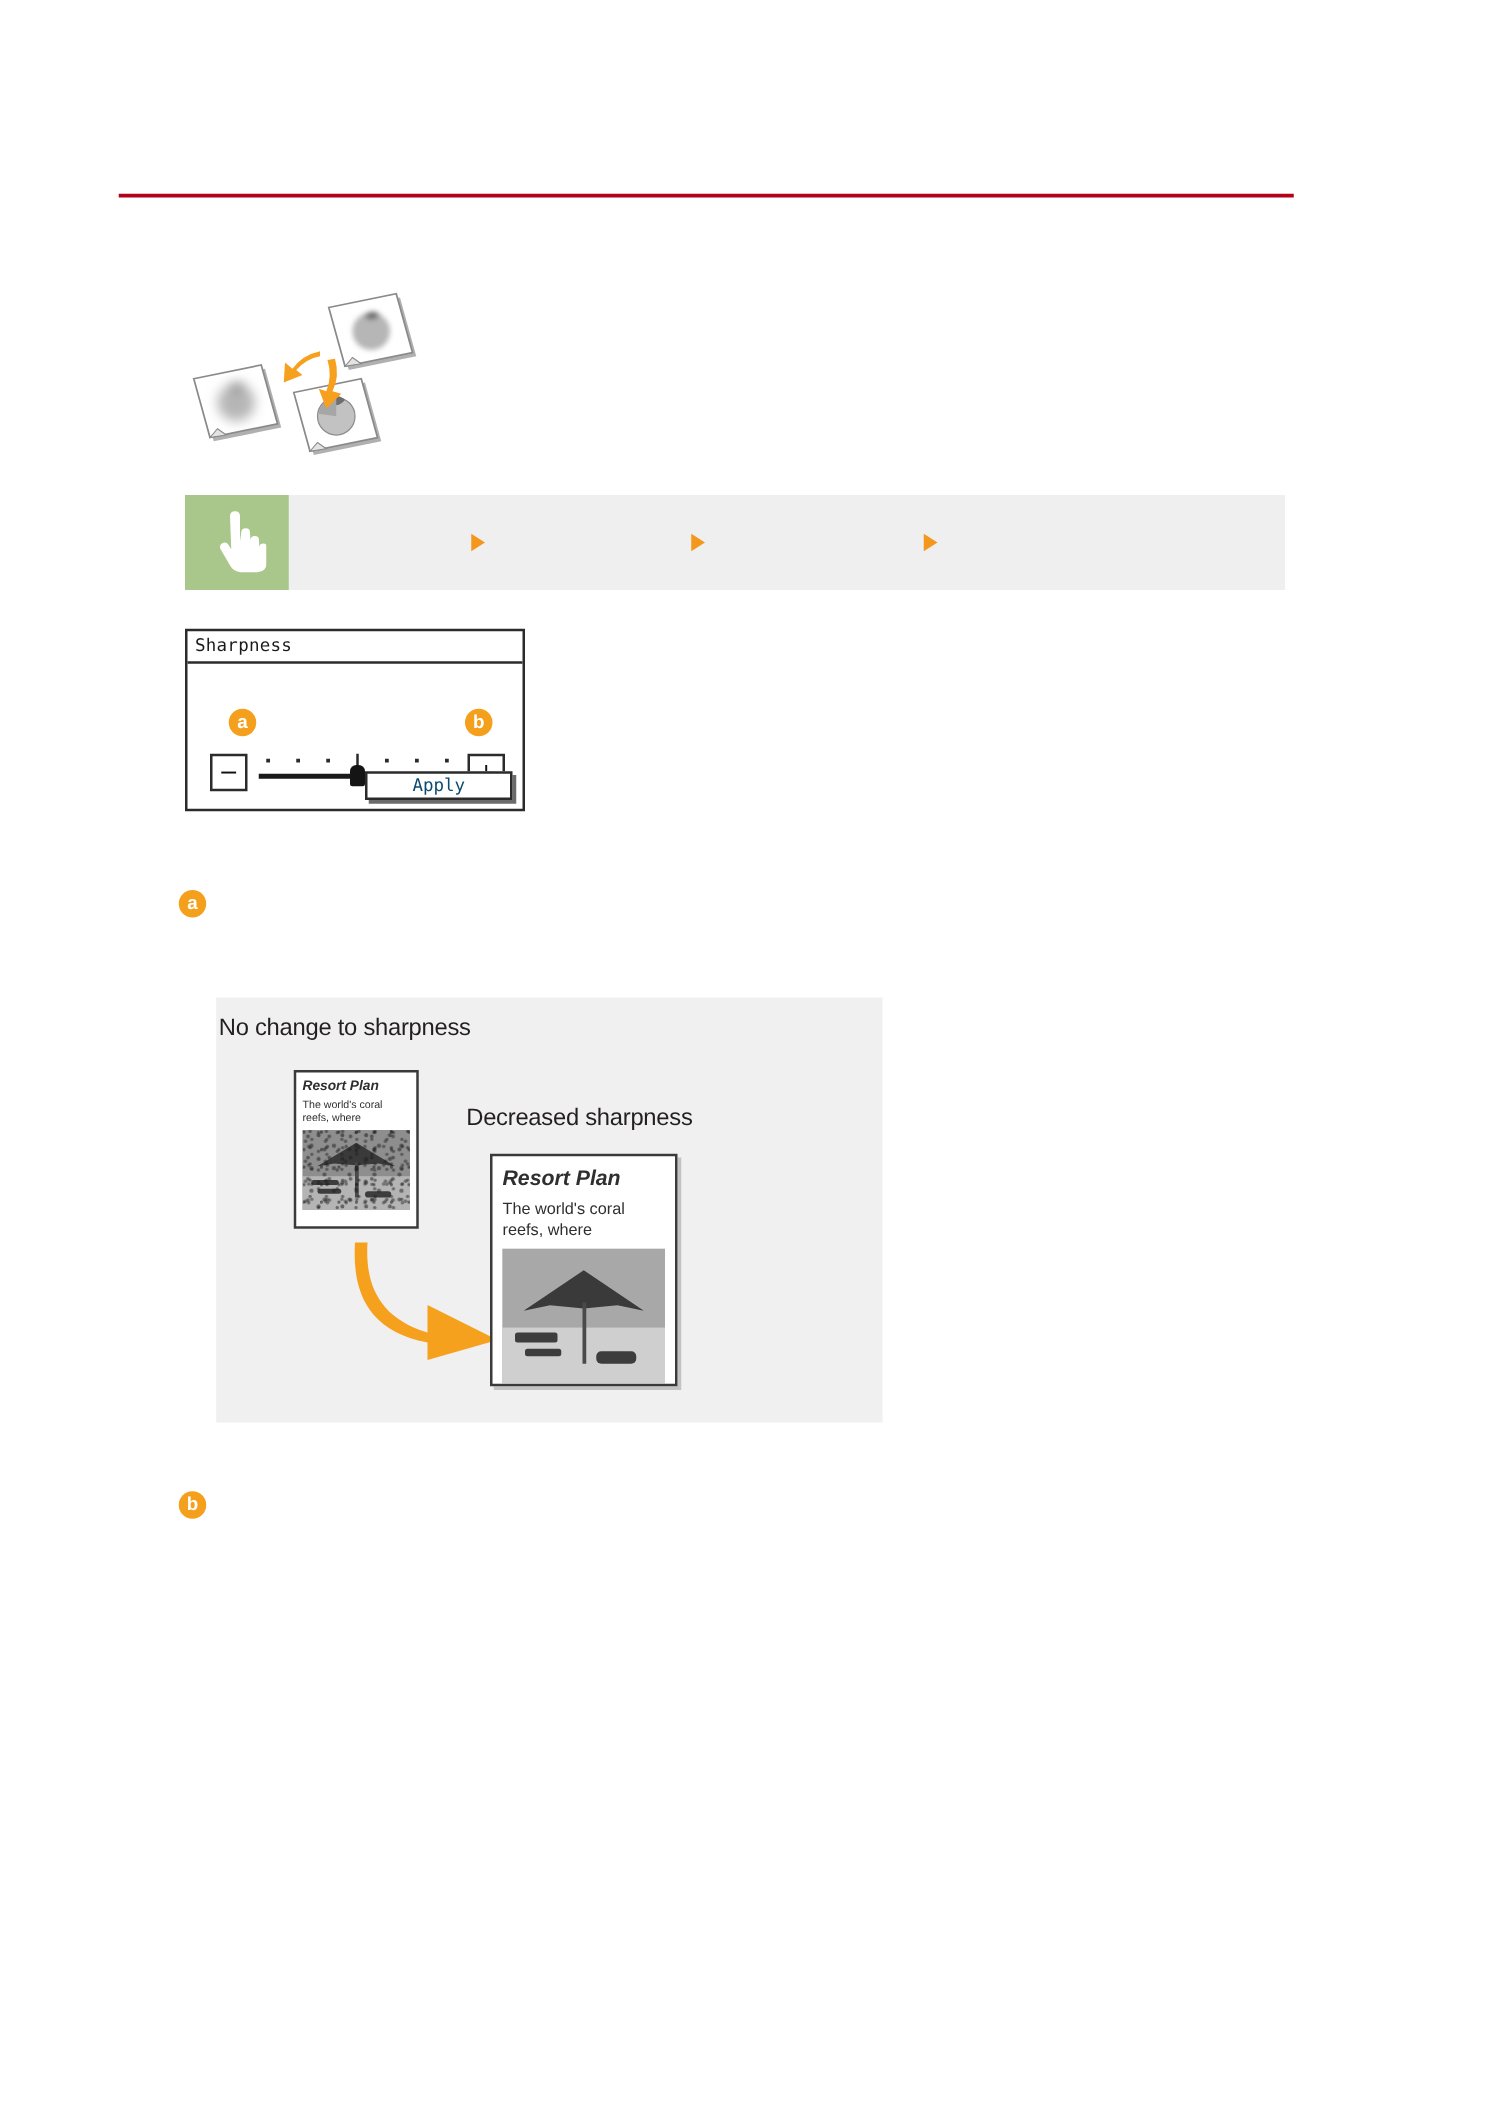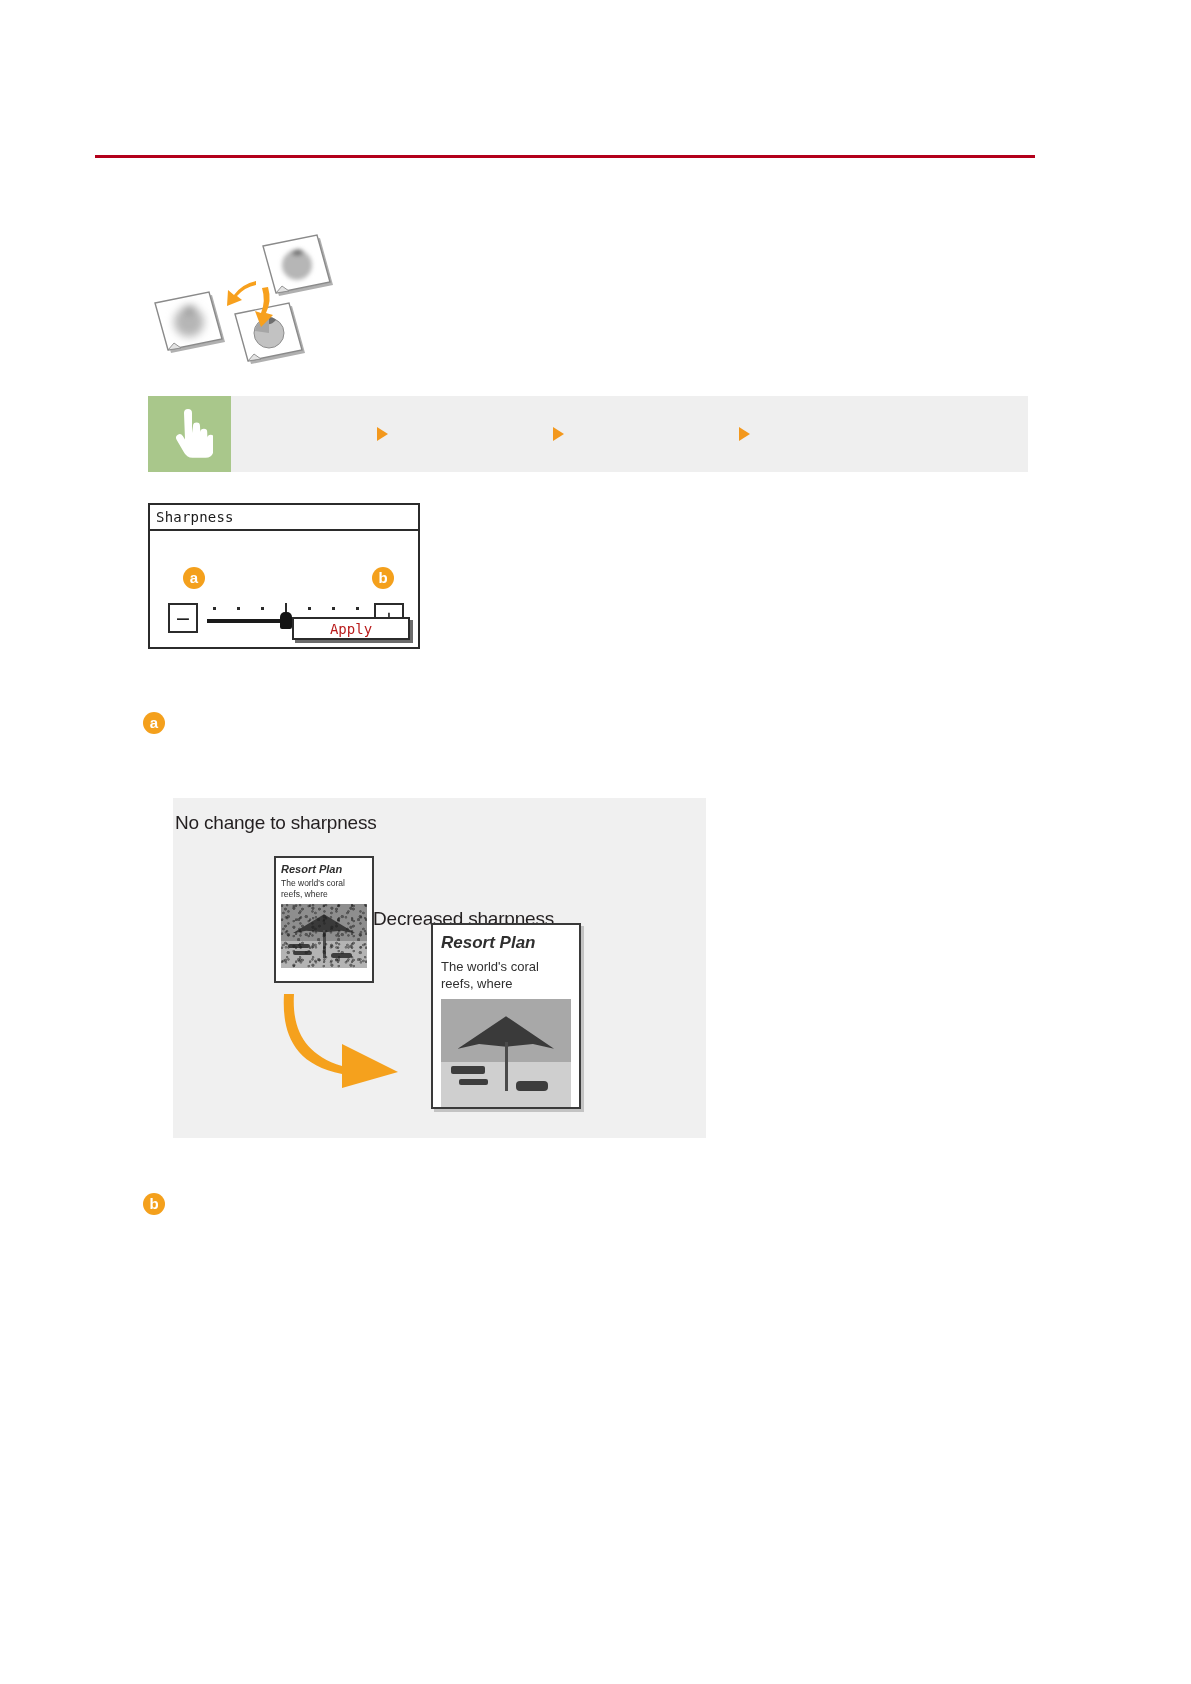--- a/index.html
+++ b/index.html
@@ -209,21 +209,21 @@
     background: #ffffff;
     box-sizing: border-box;
     display: flex;
     align-items: center;
     justify-content: center;
     box-shadow: 3px 3px 0 #6b6b6b;
   }
   .apply-label {
     font-family: "DejaVu Sans Mono", monospace;
     font-size: 14px;
-    color: #b91c1c;
+    color: #0c4a6e;
   }
 
   
   .section-marker {
     position: absolute;
     width: 22px;
     height: 22px;
     border-radius: 50%;
     background: #f4a01c;
     color: #ffffff;
@@ -254,30 +254,29 @@
     background: #f0f0f0;
   }
   .compare-caption {
     position: absolute;
     font-size: 19px;
     color: #231f20;
     letter-spacing: -0.2px;
     white-space: nowrap;
   }
   .caption-left { left: 175px; top: 812px; }
-  .caption-right { left: 373px; top: 908px; }
+  .caption-right { left: 373px; top: 884px; }
 
   
   .doc-sample {
     position: absolute;
     background: #ffffff;
     border: 2px solid #3a3a3a;
     box-sizing: border-box;
     overflow: hidden;
-    margin-left: 39px;
   }
   .doc-small {
     left: 235px;
     top: 856px;
     width: 100px;
     height: 127px;
     padding: 5px 5px 0 5px;
   }
   .doc-large {
     left: 392px;

